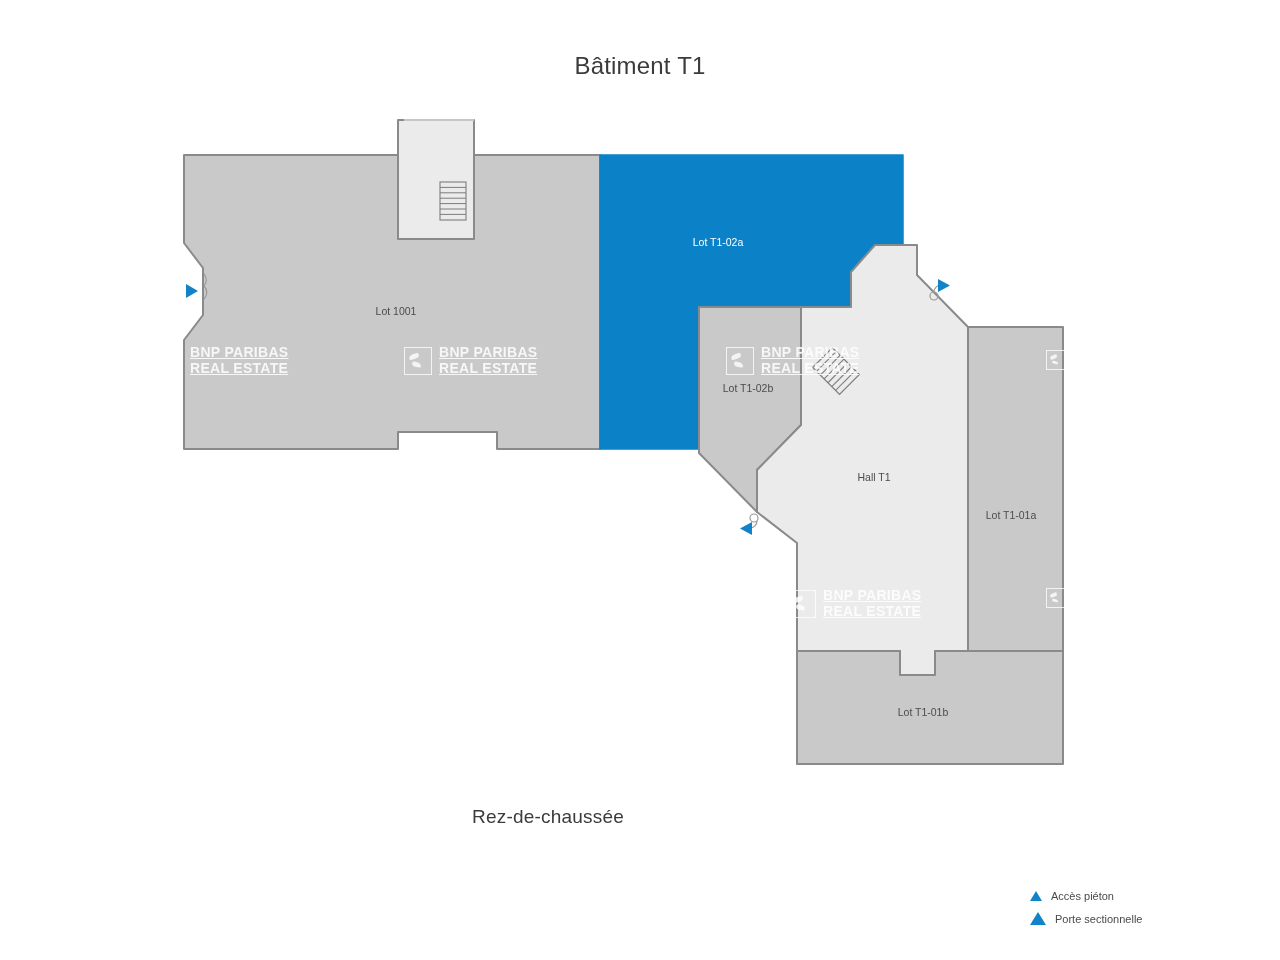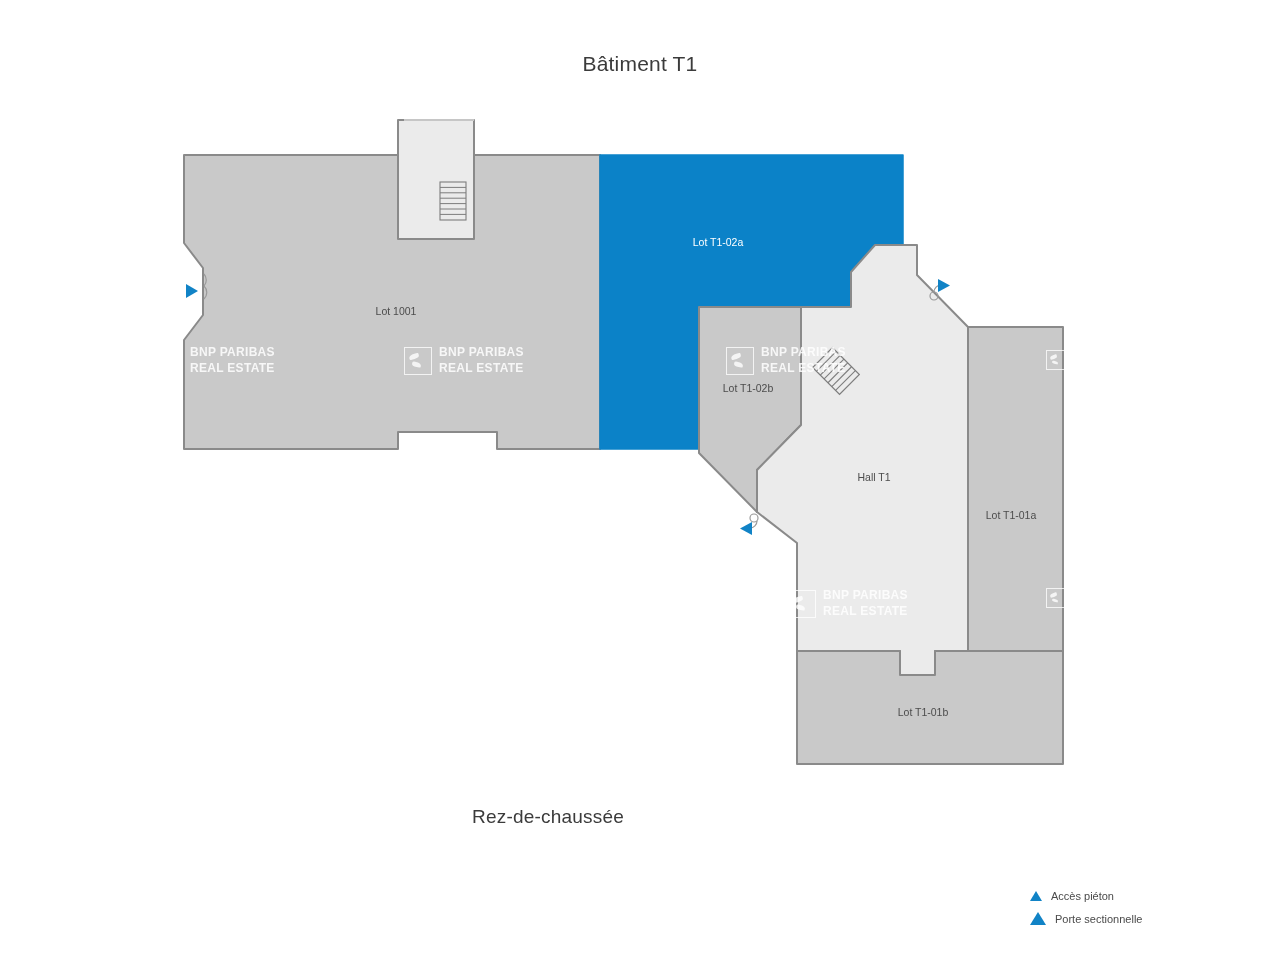--- a/index.html
+++ b/index.html
@@ -22,21 +22,21 @@
     inset: 0;
   }
 
   
   .plan-title {
     position: absolute;
     top: 52px;
     left: 0;
     width: 1280px;
     text-align: center;
-    font-size: 21px;
+    font-size: 24px;
     font-weight: 400;
     letter-spacing: 0.2px;
     color: #3b3b3b;
   }
   .plan-subtitle {
     position: absolute;
     top: 806px;
     left: 0;
     width: 1096px;
     text-align: center;
@@ -118,26 +118,27 @@
   .wm-box::after {
     content: "";
     position: absolute;
     left: 7px; top: 14px;
     width: 9px; height: 5px;
     background: rgba(255,255,255,0.8);
     border-radius: 30% 60% 15% 55%;
     transform: rotate(10deg);
   }
   .wm-text {
-    font-size: 12px;
+    font-size: 14px;
     line-height: 15.5px;
     font-weight: 700;
     letter-spacing: 0.3px;
     color: rgba(255,255,255,0.85);
     white-space: nowrap;
+    text-decoration: underline;
   }
   .wm-sm .wm-box { width: 18px; height: 18px; border-width: 1.1px; }
   .wm-sm .wm-box::before { left:3px; top:4px; width:7px; height:4px; }
   .wm-sm .wm-box::after  { left:5px; top:10px; width:6px; height:3px; }
 
   .plan-label {
     font-size: 10.5px;
     fill: #4c4c4c;
     font-family: "Liberation Sans", sans-serif;
   }

